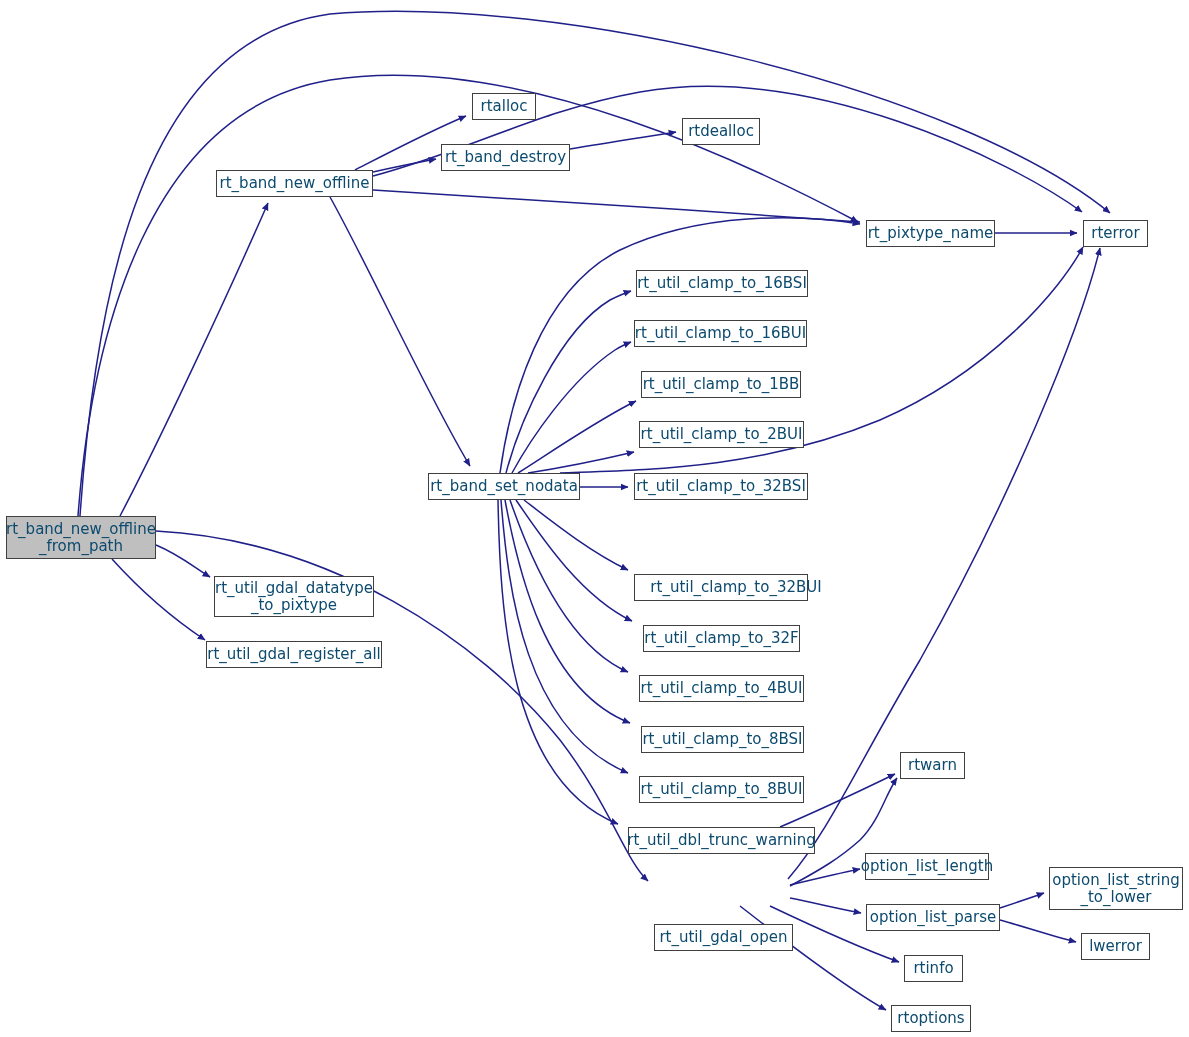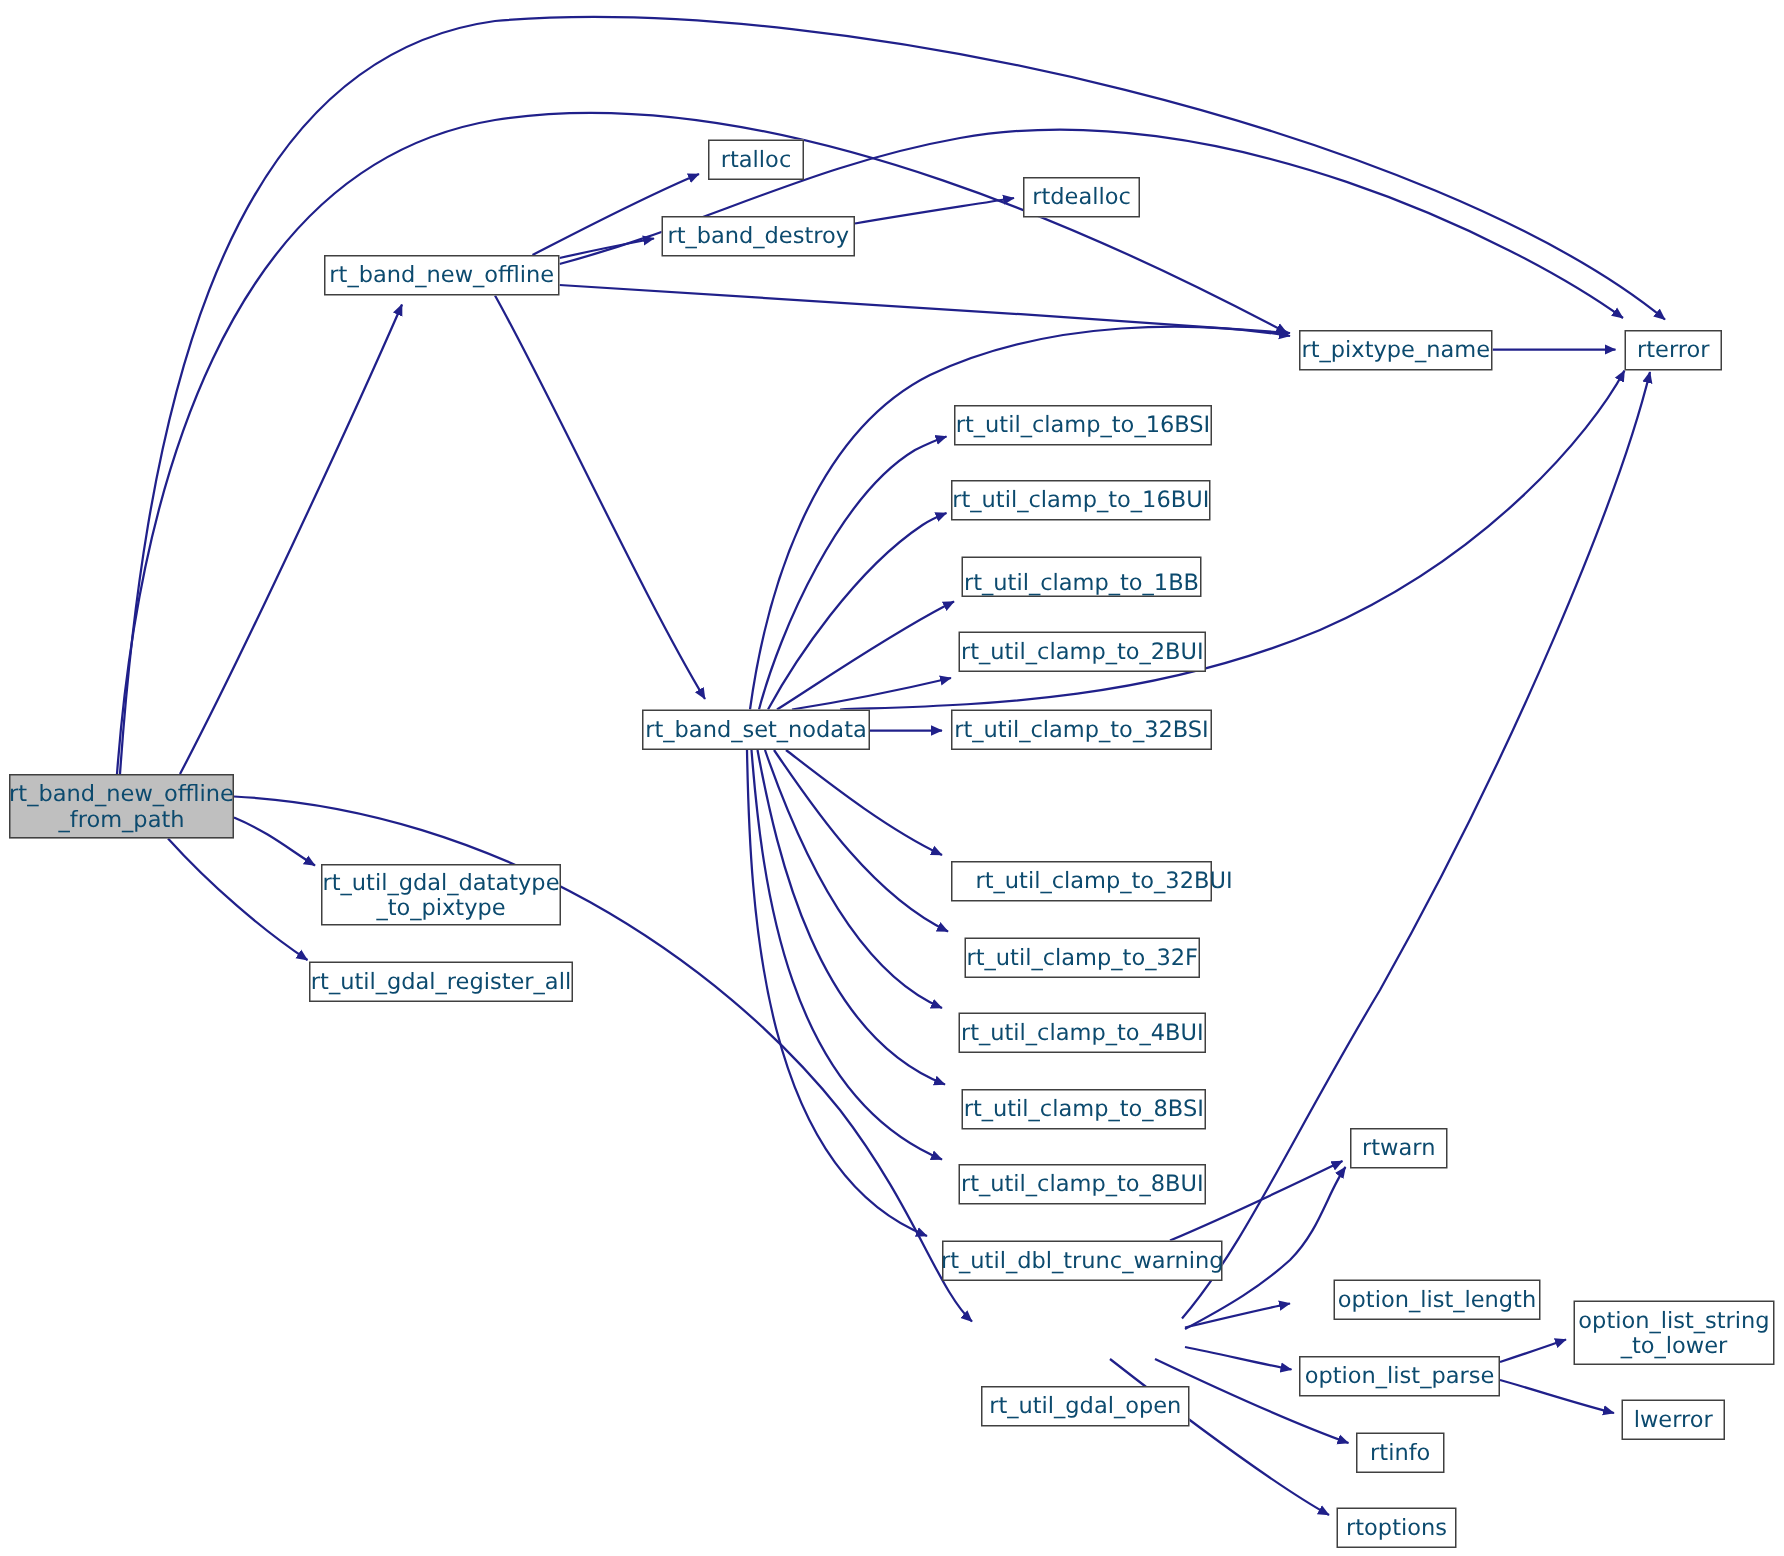--- a/index.html
+++ b/index.html
@@ -100,35 +100,35 @@
 _from_path</span></div>
       <div class="node" style="left: 216px; top: 170px; width: 157px; height: 27px;"><span class="node-label">rt_band_new_offline</span></div>
       <div class="node" style="left: 472px; top: 93px; width: 64px; height: 27px;"><span class="node-label">rtalloc</span></div>
       <div class="node" style="left: 441px; top: 144px; width: 129px; height: 27px;"><span class="node-label">rt_band_destroy</span></div>
       <div class="node" style="left: 682px; top: 118px; width: 78px; height: 27px;"><span class="node-label">rtdealloc</span></div>
       <div class="node" style="left: 866px; top: 220px; width: 129px; height: 27px;"><span class="node-label">rt_pixtype_name</span></div>
       <div class="node" style="left: 1083px; top: 220px; width: 65px; height: 27px;"><span class="node-label">rterror</span></div>
       <div class="node" style="left: 428px; top: 473px; width: 152px; height: 27px;"><span class="node-label">rt_band_set_nodata</span></div>
       <div class="node" style="left: 636px; top: 270px; width: 172px; height: 27px;"><span class="node-label">rt_util_clamp_to_16BSI</span></div>
       <div class="node" style="left: 634px; top: 320px; width: 173px; height: 27px;"><span class="node-label">rt_util_clamp_to_16BUI</span></div>
-      <div class="node" style="left: 641px; top: 371px; width: 160px; height: 27px; align-items: flex-end;"><span class="node-label">rt_util_clamp_to_1BB</span></div>
+      <div class="node" style="left: 641px; top: 371px; width: 160px; height: 27px;"><span class="node-label">rt_util_clamp_to_1BB</span></div>
       <div class="node" style="left: 639px; top: 421px; width: 165px; height: 27px;"><span class="node-label">rt_util_clamp_to_2BUI</span></div>
       <div class="node" style="left: 634px; top: 473px; width: 174px; height: 27px;"><span class="node-label">rt_util_clamp_to_32BSI</span></div>
       <div class="node" style="left: 634px; top: 574px; width: 174px; height: 27px; padding-left: 30px;"><span class="node-label">rt_util_clamp_to_32BUI</span></div>
       <div class="node" style="left: 643px; top: 625px; width: 157px; height: 27px;"><span class="node-label">rt_util_clamp_to_32F</span></div>
       <div class="node" style="left: 639px; top: 675px; width: 165px; height: 27px;"><span class="node-label">rt_util_clamp_to_4BUI</span></div>
       <div class="node" style="left: 641px; top: 726px; width: 163px; height: 27px;"><span class="node-label">rt_util_clamp_to_8BSI</span></div>
       <div class="node" style="left: 639px; top: 776px; width: 165px; height: 27px;"><span class="node-label">rt_util_clamp_to_8BUI</span></div>
       <div class="node" style="left: 628px; top: 827px; width: 187px; height: 27px;"><span class="node-label">rt_util_dbl_trunc_warning</span></div>
       <div class="node" style="left: 654px; top: 924px; width: 139px; height: 27px; text-align: right;"><span class="node-label">rt_util_gdal_open</span></div>
       <div class="node" style="left: 214px; top: 576px; width: 160px; height: 41px;"><span class="node-label">rt_util_gdal_datatype
 _to_pixtype</span></div>
       <div class="node" style="left: 206px; top: 641px; width: 176px; height: 27px;"><span class="node-label">rt_util_gdal_register_all</span></div>
       <div class="node" style="left: 900px; top: 752px; width: 65px; height: 27px;"><span class="node-label">rtwarn</span></div>
-      <div class="node" style="left: 865px; top: 853px; width: 138px; height: 27px; margin-left: 24px;"><span class="node-label">option_list_length</span></div>
+      <div class="node" style="left: 865px; top: 853px; width: 124px; height: 27px;"><span class="node-label">option_list_length</span></div>
       <div class="node" style="left: 866px; top: 904px; width: 134px; height: 27px;"><span class="node-label">option_list_parse</span></div>
       <div class="node" style="left: 1049px; top: 867px; width: 134px; height: 43px;"><span class="node-label">option_list_string
 _to_lower</span></div>
       <div class="node" style="left: 1081px; top: 933px; width: 69px; height: 27px;"><span class="node-label">lwerror</span></div>
       <div class="node" style="left: 904px; top: 955px; width: 59px; height: 27px;"><span class="node-label">rtinfo</span></div>
       <div class="node" style="left: 891px; top: 1005px; width: 80px; height: 27px;"><span class="node-label">rtoptions</span></div>
     </div>
 </div>
 
 </body></html>

